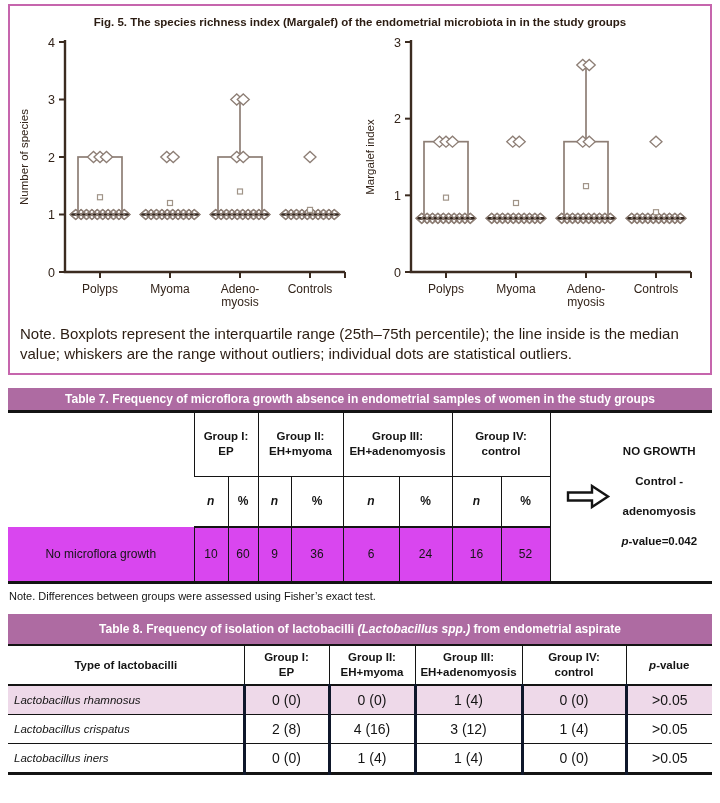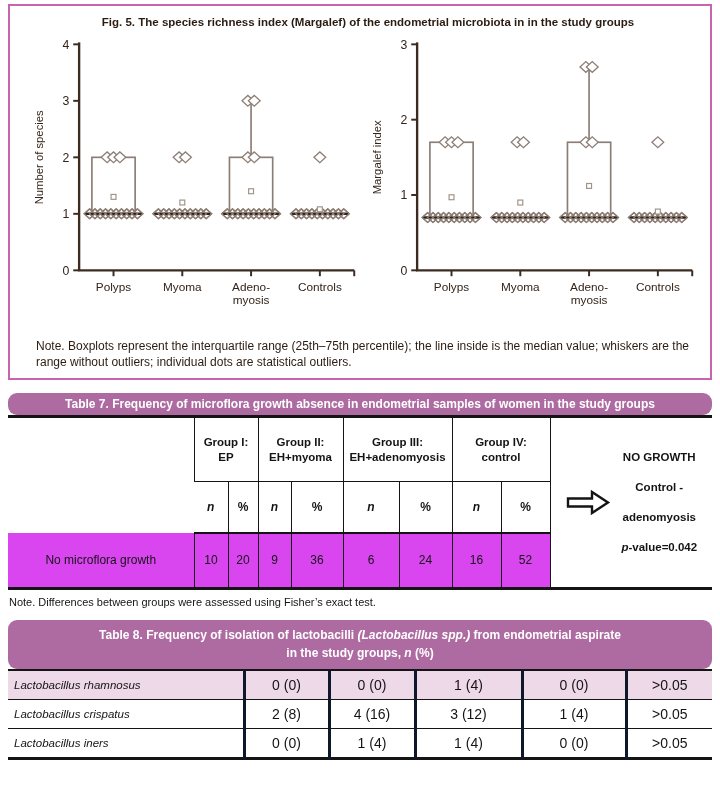--- a/index.html
+++ b/index.html
@@ -1,31 +1,31 @@
 <!DOCTYPE html>
 <html><head>
 <meta charset="utf-8">
 <style>
   html,body{margin:0;padding:0;background:#fff;}
   body{width:720px;font-family:"Liberation Sans",sans-serif;color:#141414;}
   .page{padding:4px 8px 6px 8px;box-sizing:border-box;width:720px;}
 
   
-  .figure-panel{border:2px solid #c665ad;background:#fff;padding:6px 4px 4px 20px;}
+  .figure-panel{border:2px solid #c665ad;background:#fff;padding:6px 4px 4px 4px;}
   .fig-title{text-align:center;font-weight:bold;font-size:11.5px;color:#2b1c12;margin:4px 0 0 0;}
   .plots{display:flex;justify-content:space-evenly;align-items:flex-start;margin-top:0;}
   .plots svg{display:block;}
   svg text{font-family:"Liberation Sans",sans-serif;fill:#33241a;}
   svg text.tick{font-size:12.5px;}
   svg text.cat{font-size:12px;}
   svg text.ylab{font-size:11.5px;}
-  .fig-note{font-size:12px;color:#2b1c12;line-height:1.35;margin:14px 6px 4px 6px;}
+  .fig-note{font-size:15px;color:#2b1c12;line-height:1.35;margin:0 6px 4px 6px;}
 
   
-  .tbl-title{background:#ae6ba2;color:#fff;font-weight:bold;text-align:center;border-radius:9px;}
+  .tbl-title{background:#ae6ba2;color:#fff;font-weight:bold;text-align:center;}
   .it{font-style:italic;}
 
   
   .t7-block{margin-top:13px;}
   .t7-title{font-size:12px;padding:4px 2px;}
   table.t7{width:100%;border-collapse:collapse;border-top:3px solid #141414;border-bottom:3px solid #141414;table-layout:fixed;}
   table.t7 td{border-left:1px solid #141414;text-align:center;vertical-align:middle;padding:2px;}
   table.t7 td:first-child{border-left:none;}
   table.t7 tr.h1 td{font-weight:bold;font-size:11.5px;white-space:pre-line;line-height:1.3;border-bottom:1px solid #141414;height:32px;}
   table.t7 tr.h1 td.lbl{border-bottom:none;background:#fff;}
@@ -358,48 +358,59 @@
         <td class="it">n</td>
         <td>%</td>
         <td class="it">n</td>
         <td>%</td>
         <td class="it">n</td>
         <td>%</td>
       </tr>
       <tr class="d">
         <td>No microflora growth</td>
         <td>10</td>
-        <td>20</td>
+        <td>60</td>
         <td>9</td>
         <td>36</td>
         <td>6</td>
         <td>24</td>
         <td>16</td>
         <td>52</td>
       </tr>
     </tbody>
       </table>
     <div class="note-text">Note. Differences between groups were assessed using Fisher’s exact test.</div>
   </div>
 
   <div class="t8-block">
     <div class="tbl-title t8-title">
       <div><span>Table 8. Frequency of isolation of lactobacilli </span><span class="it">(Lactobacillus spp.)</span><span> from endometrial aspirate</span></div>
-      <div><span>in the study groups, </span><span class="it">n</span><span> (%)</span></div>
     </div>
     <table class="t8">
       <colgroup>
         <col style="width:236px">
           <col style="width:85px">
           <col style="width:86px">
           <col style="width:107px">
           <col style="width:104px">
           <col style="width:86px">
       </colgroup>
       <tbody>
+          <tr>
+        <th>Type of lactobacilli</th>
+        <th>Group I:
+EP</th>
+        <th>Group II:
+EH+myoma</th>
+        <th>Group III:
+EH+adenomyosis</th>
+        <th>Group IV:
+control</th>
+        <th><span class="it">p</span><span>-value</span></th>
+      </tr>
       <tr class="pink">
         <td>Lactobacillus rhamnosus</td>
         <td>0 (0)</td>
         <td>0 (0)</td>
         <td>1 (4)</td>
         <td>0 (0)</td>
         <td>&gt;0.05</td>
       </tr>
       <tr>
         <td>Lactobacillus crispatus</td>

